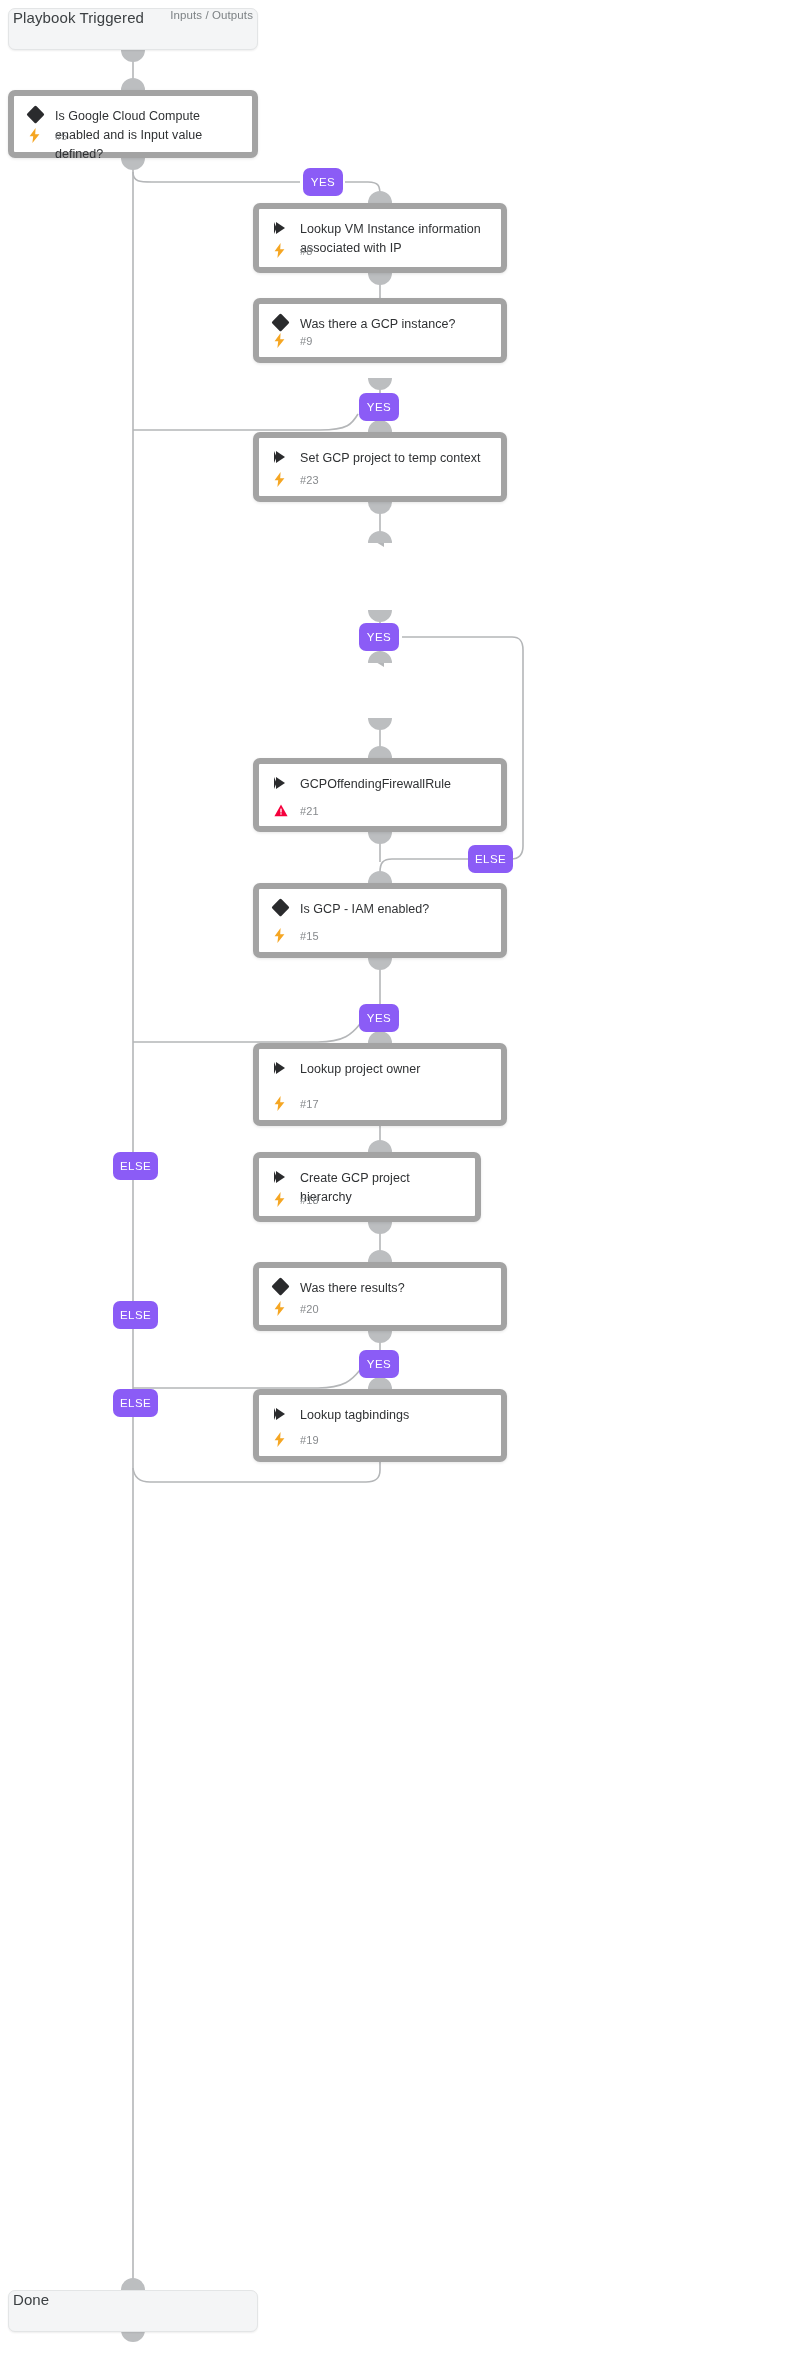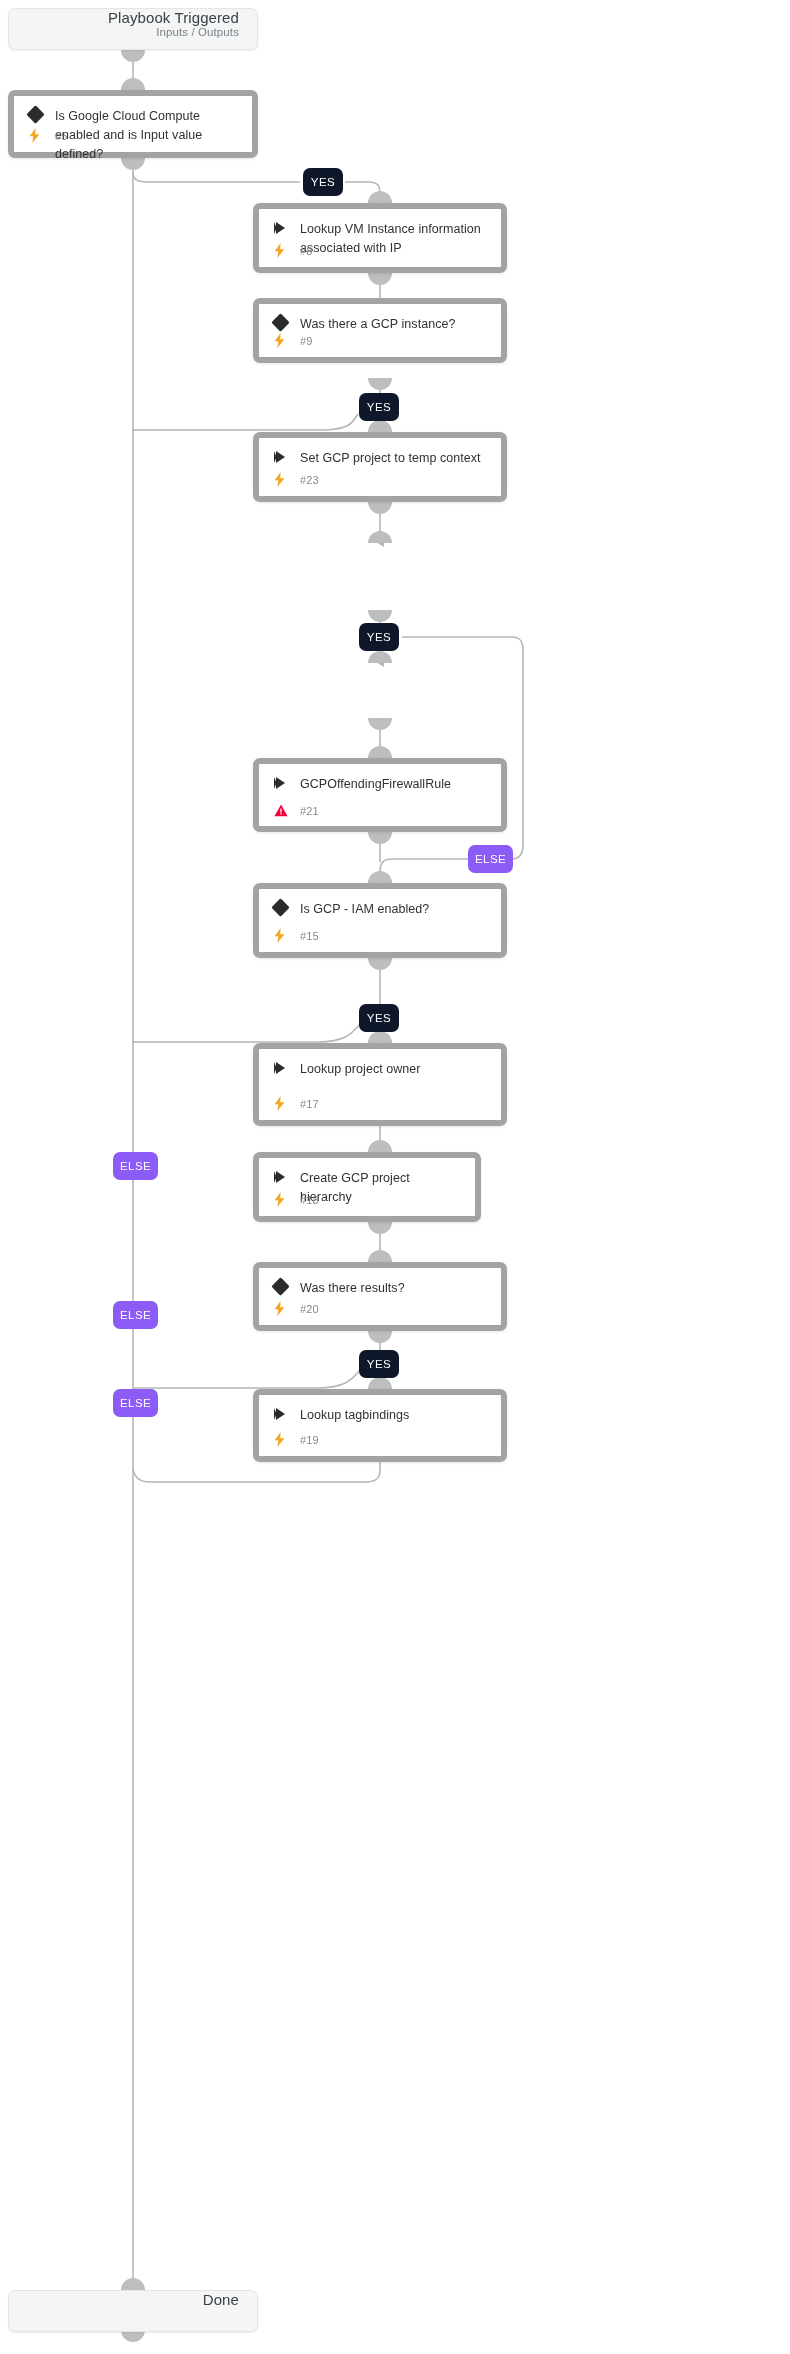--- a/index.html
+++ b/index.html
@@ -19,23 +19,22 @@
 
   
   .term-card{
     position:absolute;
     box-sizing:border-box;
     background:#f4f5f6;
     border:1px solid #e3e5e6;
     border-radius:7px;
     box-shadow:0 1px 2px rgba(0,0,0,.07);
     display:flex;
-    align-items:flex-end;
-    padding:0 18px;
-    flex-direction:column;
+    align-items:flex-start;
+    padding:0 4px;
   }
   .term-title{
     font-size:15px;
     color:#3c4043;
     letter-spacing:.1px;
   }
   .term-sub{
     margin-left:auto;
     font-size:11.5px;
     color:#7d8285;
@@ -112,21 +111,21 @@
     border-radius:7px;
     display:flex;
     align-items:center;
     justify-content:center;
     font-size:11.5px;
     color:#ffffff;
     letter-spacing:.45px;
     padding:0 7px;
     z-index:4;
   }
-  .badge-yes{background:#0f172a;}
+  .badge-yes{background:#8b5cf6;}
   .badge-else{background:#8b5cf6;}
 </style>
 </head>
 <body>
 
 <div id="canvas">
 
   <svg id="edges" viewBox="0 0 790 2354" xmlns="http://www.w3.org/2000/svg">
     <defs>
       <marker id="arw" markerWidth="10" markerHeight="10" refX="5" refY="5" orient="auto" markerUnits="userSpaceOnUse">

